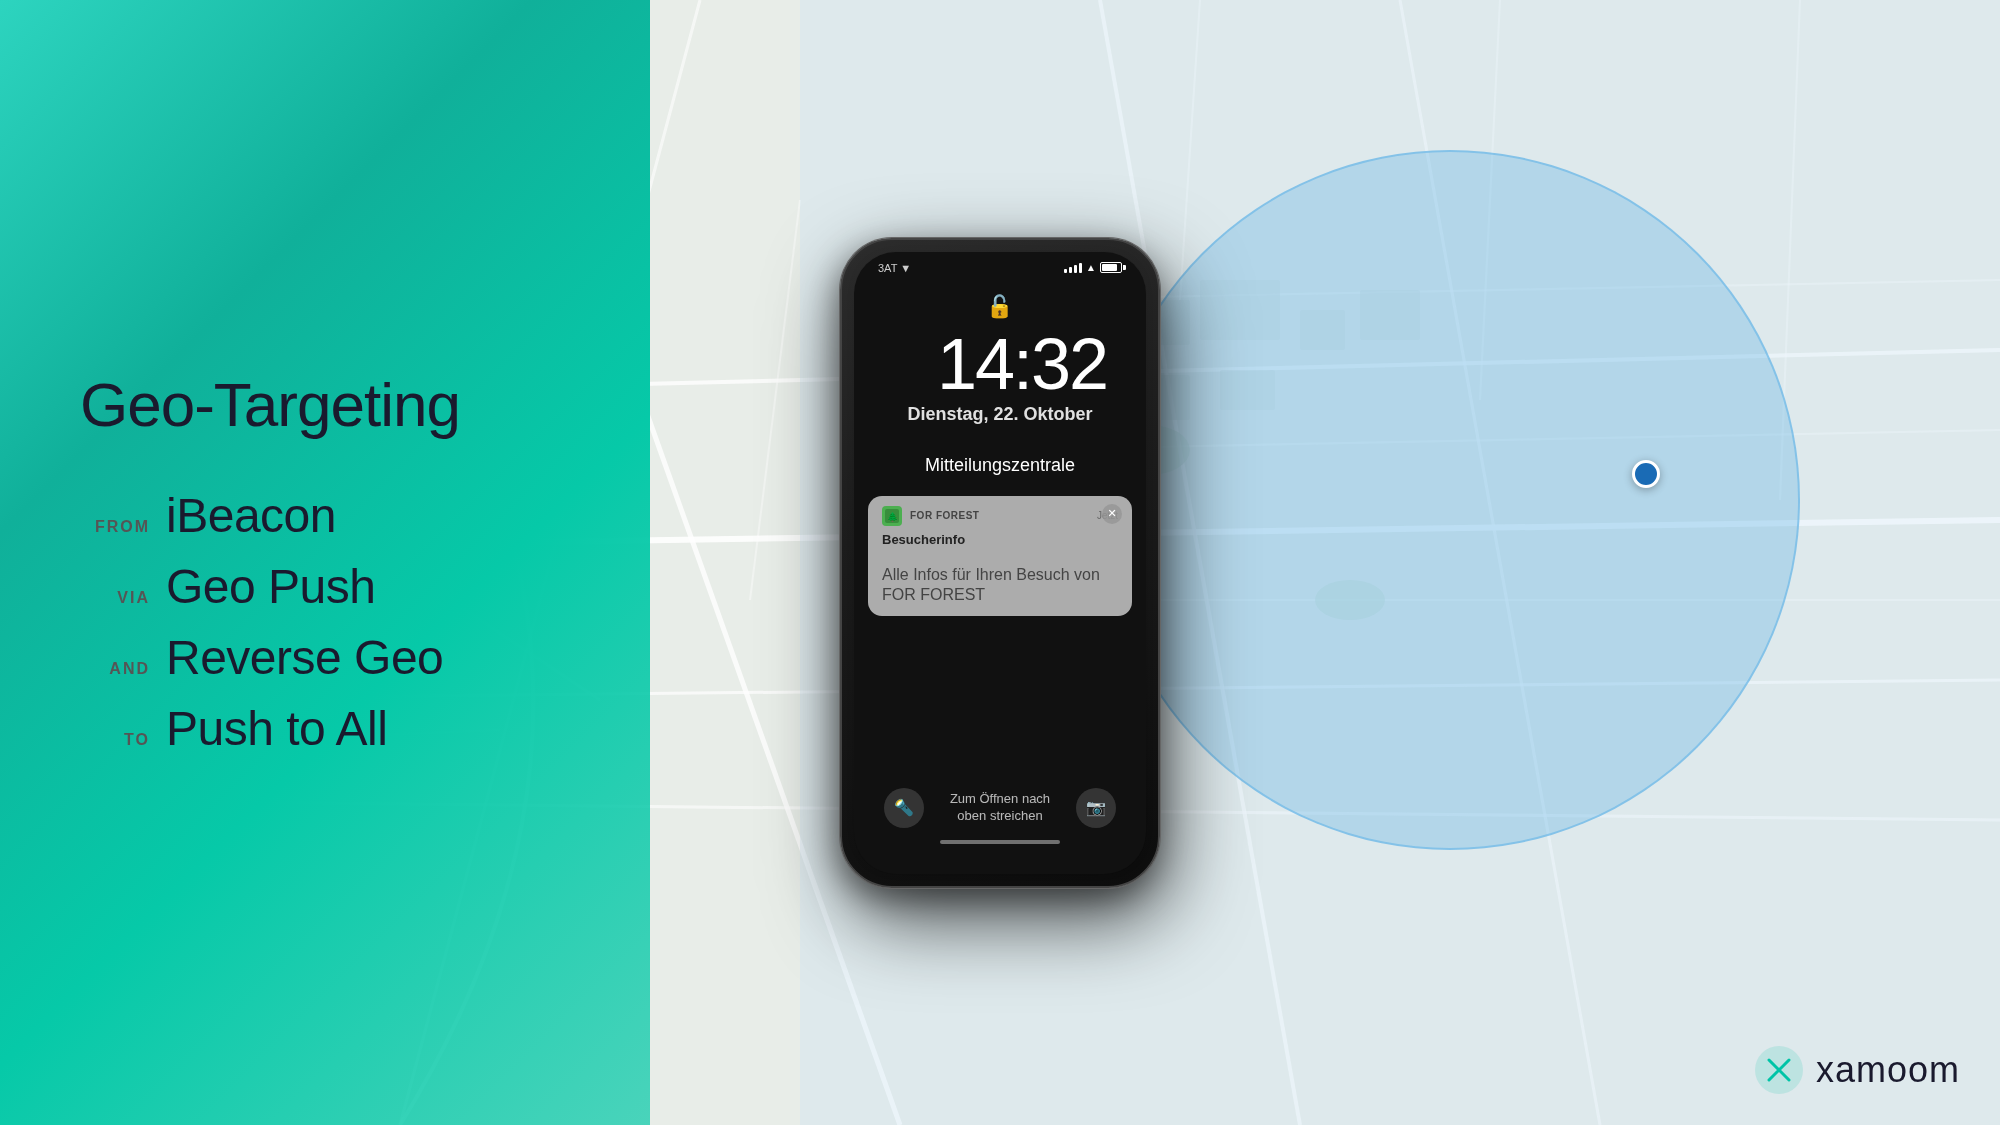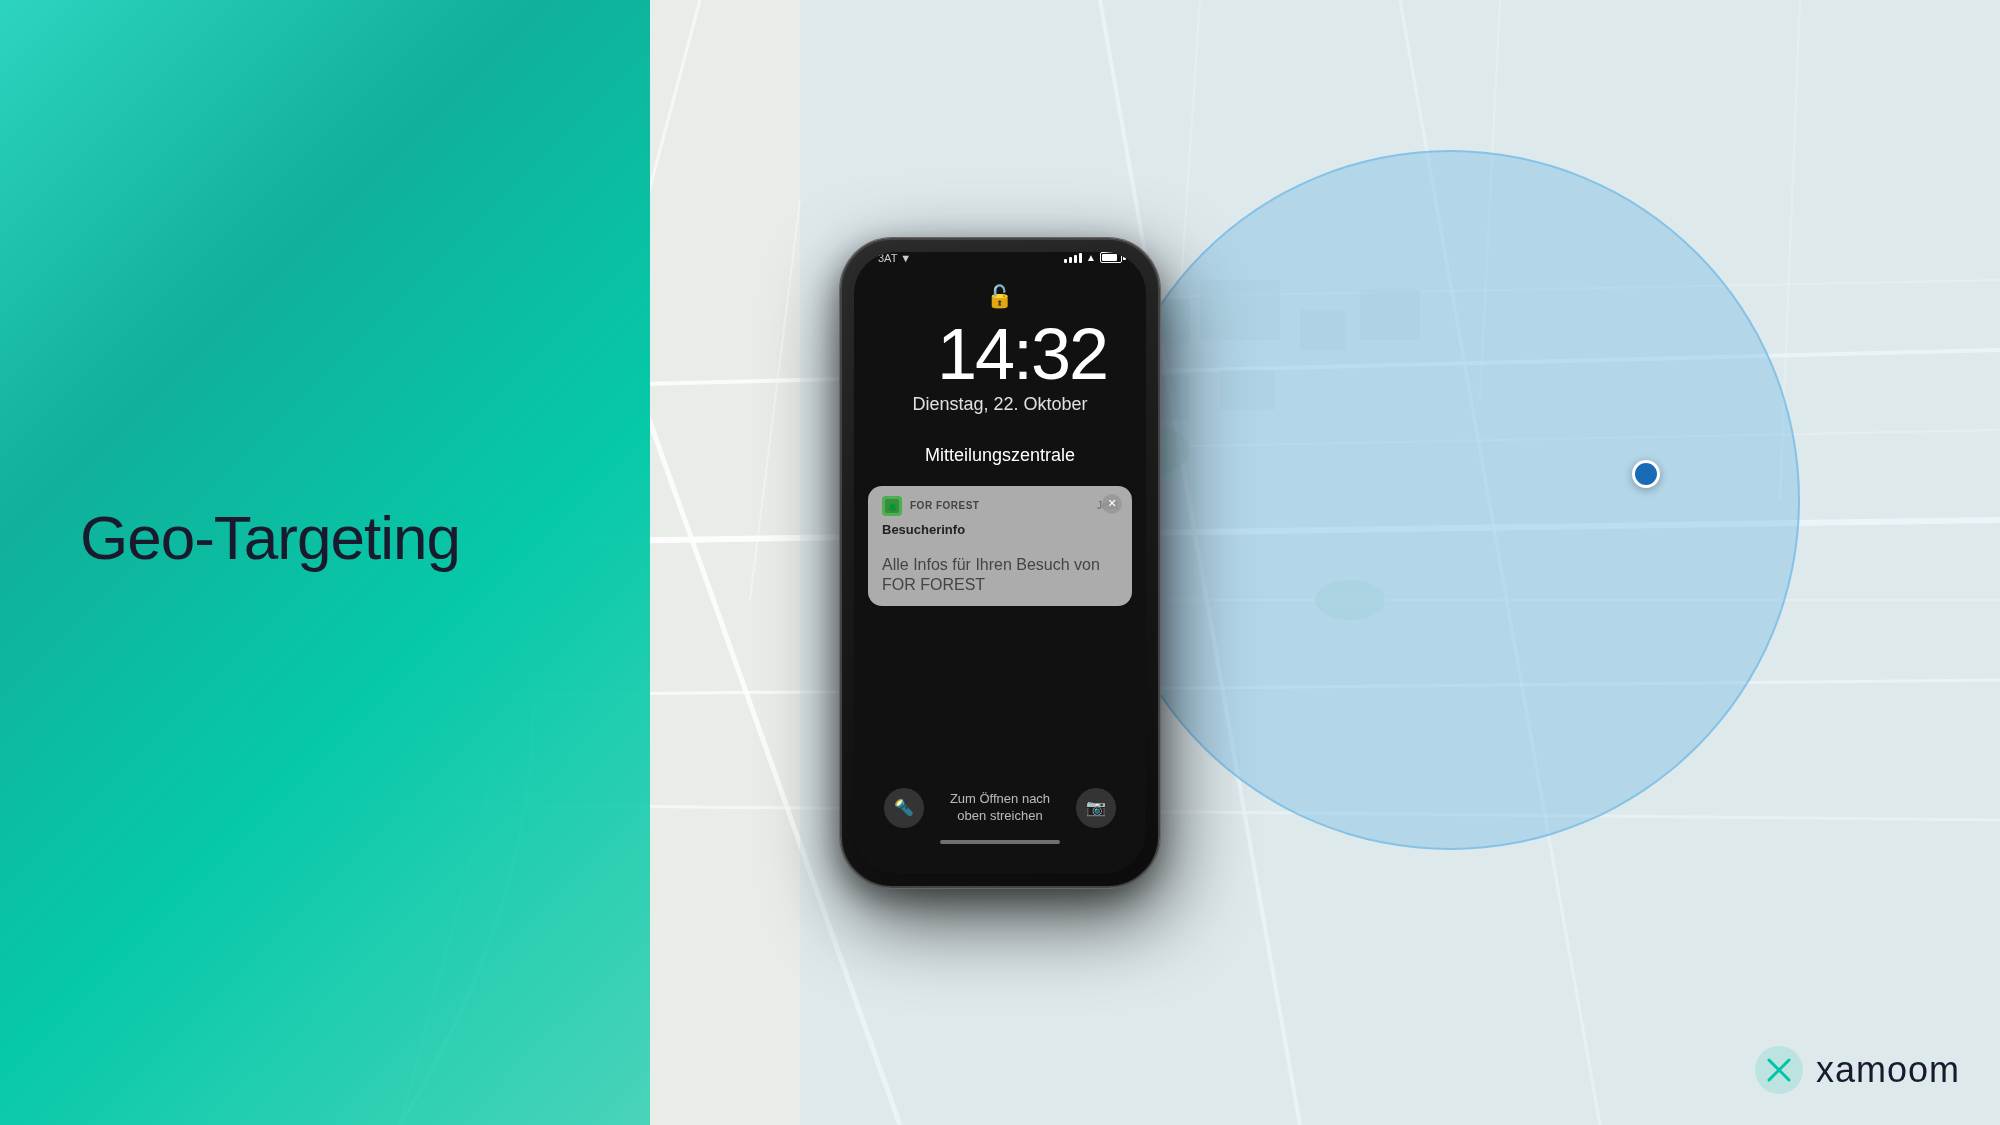--- a/index.html
+++ b/index.html
@@ -162,21 +162,21 @@
       border-radius: 42px;
       background: #111;
       overflow: hidden;
     }
 
     
     .status-bar {
       display: flex;
       justify-content: space-between;
       align-items: center;
-      padding: 0 24px 0 24px;
+      padding: 10px 24px 0 24px;
       color: white;
       font-size: 12px;
       font-weight: 500;
     }
 
     .status-carrier {
       font-size: 11px;
       color: #ccc;
     }
 
@@ -255,21 +255,21 @@
     .time-big {
       font-size: 72px;
       font-weight: 200;
       letter-spacing: -2px;
       line-height: 1;
       padding-left: 44px;
     }
 
     .time-date {
       font-size: 18px;
-      font-weight: 400;
+      font-weight: 700;
       margin-top: 4px;
       color: #e0e0e0;
     }
 
     
     .notif-center {
       text-align: center;
       color: white;
       font-size: 18px;
       font-weight: 500;
@@ -487,20 +487,39 @@
   <div class="geo-circle"></div>
 
   <div class="geo-dot"></div>
 </div>
 
 <div class="content-area">
 
   <div class="left-panel">
     <h1 class="geo-targeting-title">Geo-Targeting</h1>
 
+    <div class="feature-list">
+
+    <div class="feature-item">
+        <span class="feature-label">FROM</span>
+        <span class="feature-value">iBeacon</span>
+      </div>
+        <div class="feature-item">
+        <span class="feature-label">VIA</span>
+        <span class="feature-value">Geo Push</span>
+      </div>
+        <div class="feature-item">
+        <span class="feature-label">AND</span>
+        <span class="feature-value">Reverse Geo</span>
+      </div>
+        <div class="feature-item">
+        <span class="feature-label">TO</span>
+        <span class="feature-value">Push to All</span>
+      </div>
+      </div>
   </div>
 
 </div>
 
 <div class="phone-container">
   <div class="phone-frame">
     <div class="phone-screen">
 
       <div class="status-bar">
         <span class="status-carrier">3AT ▼</span>

